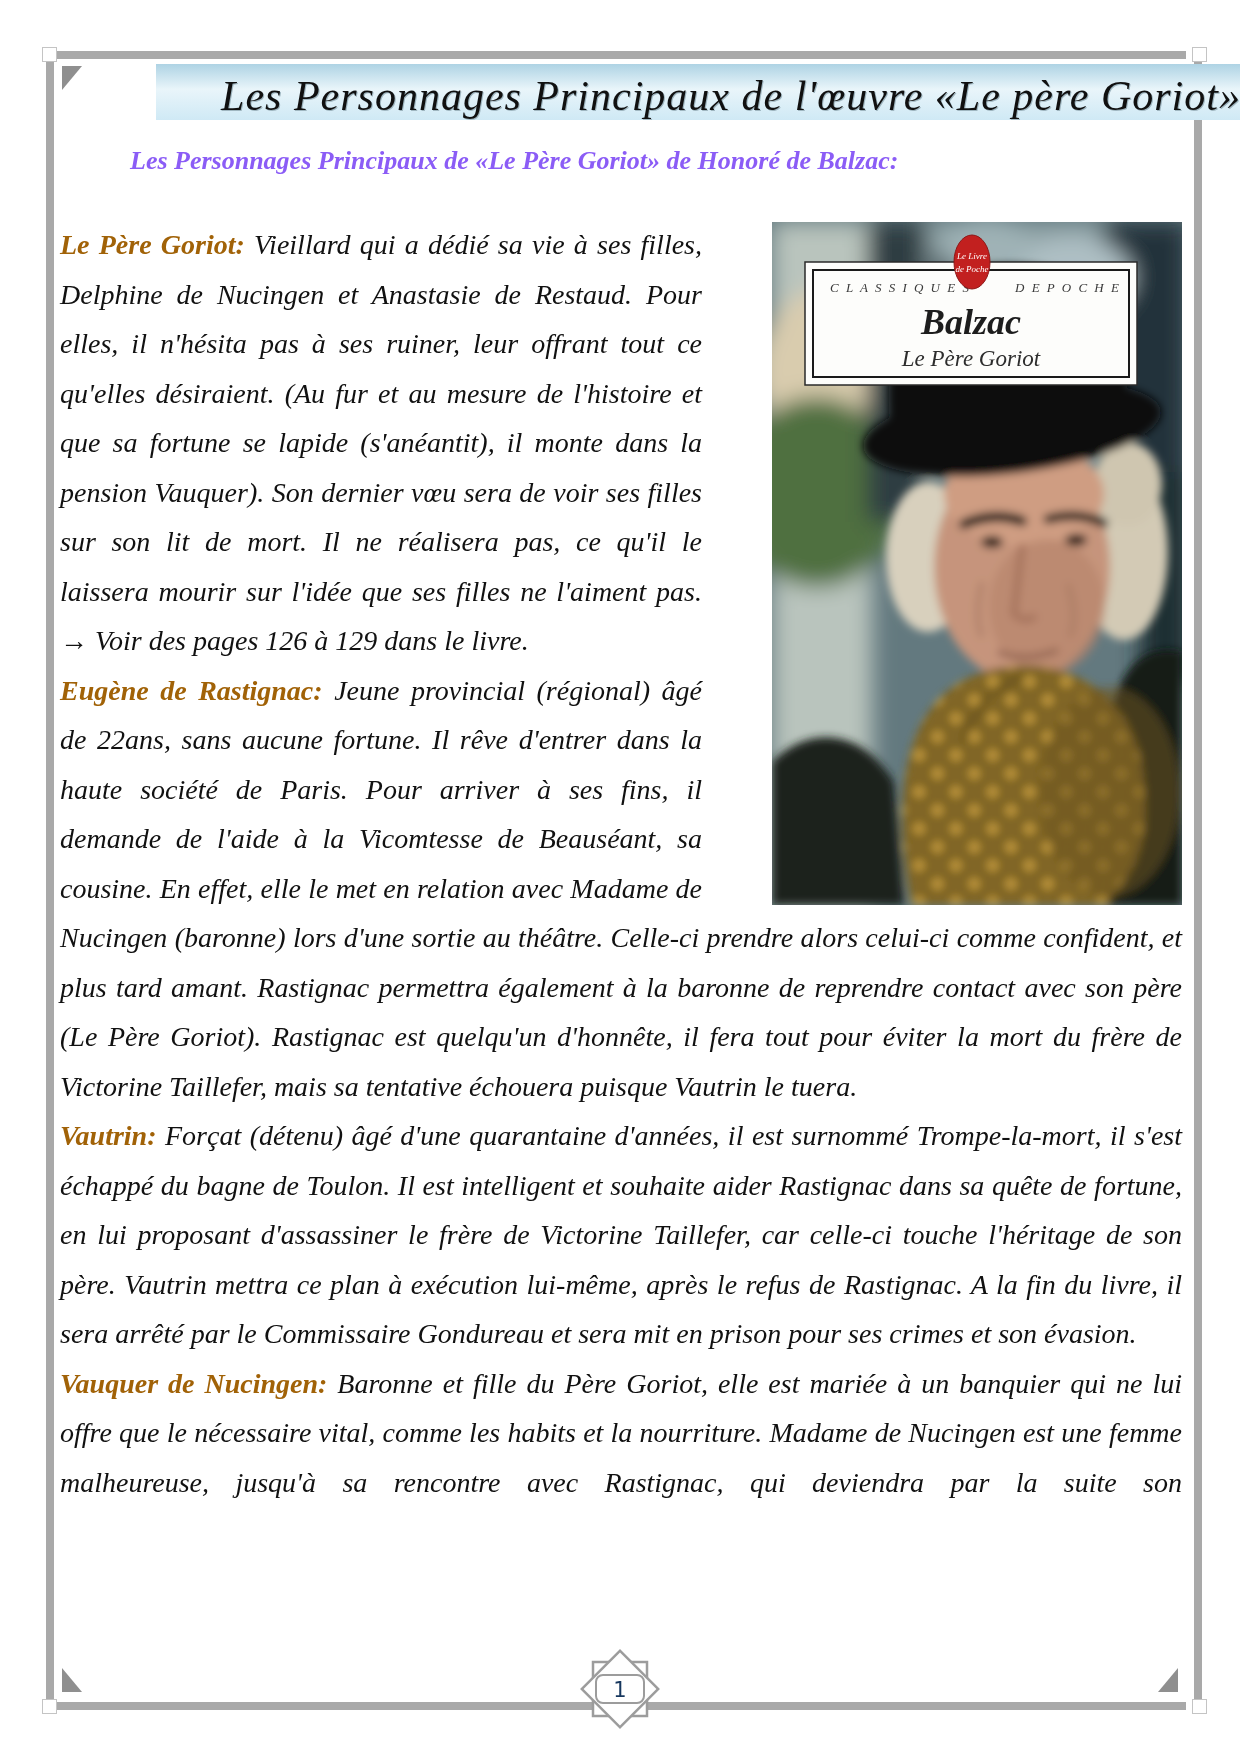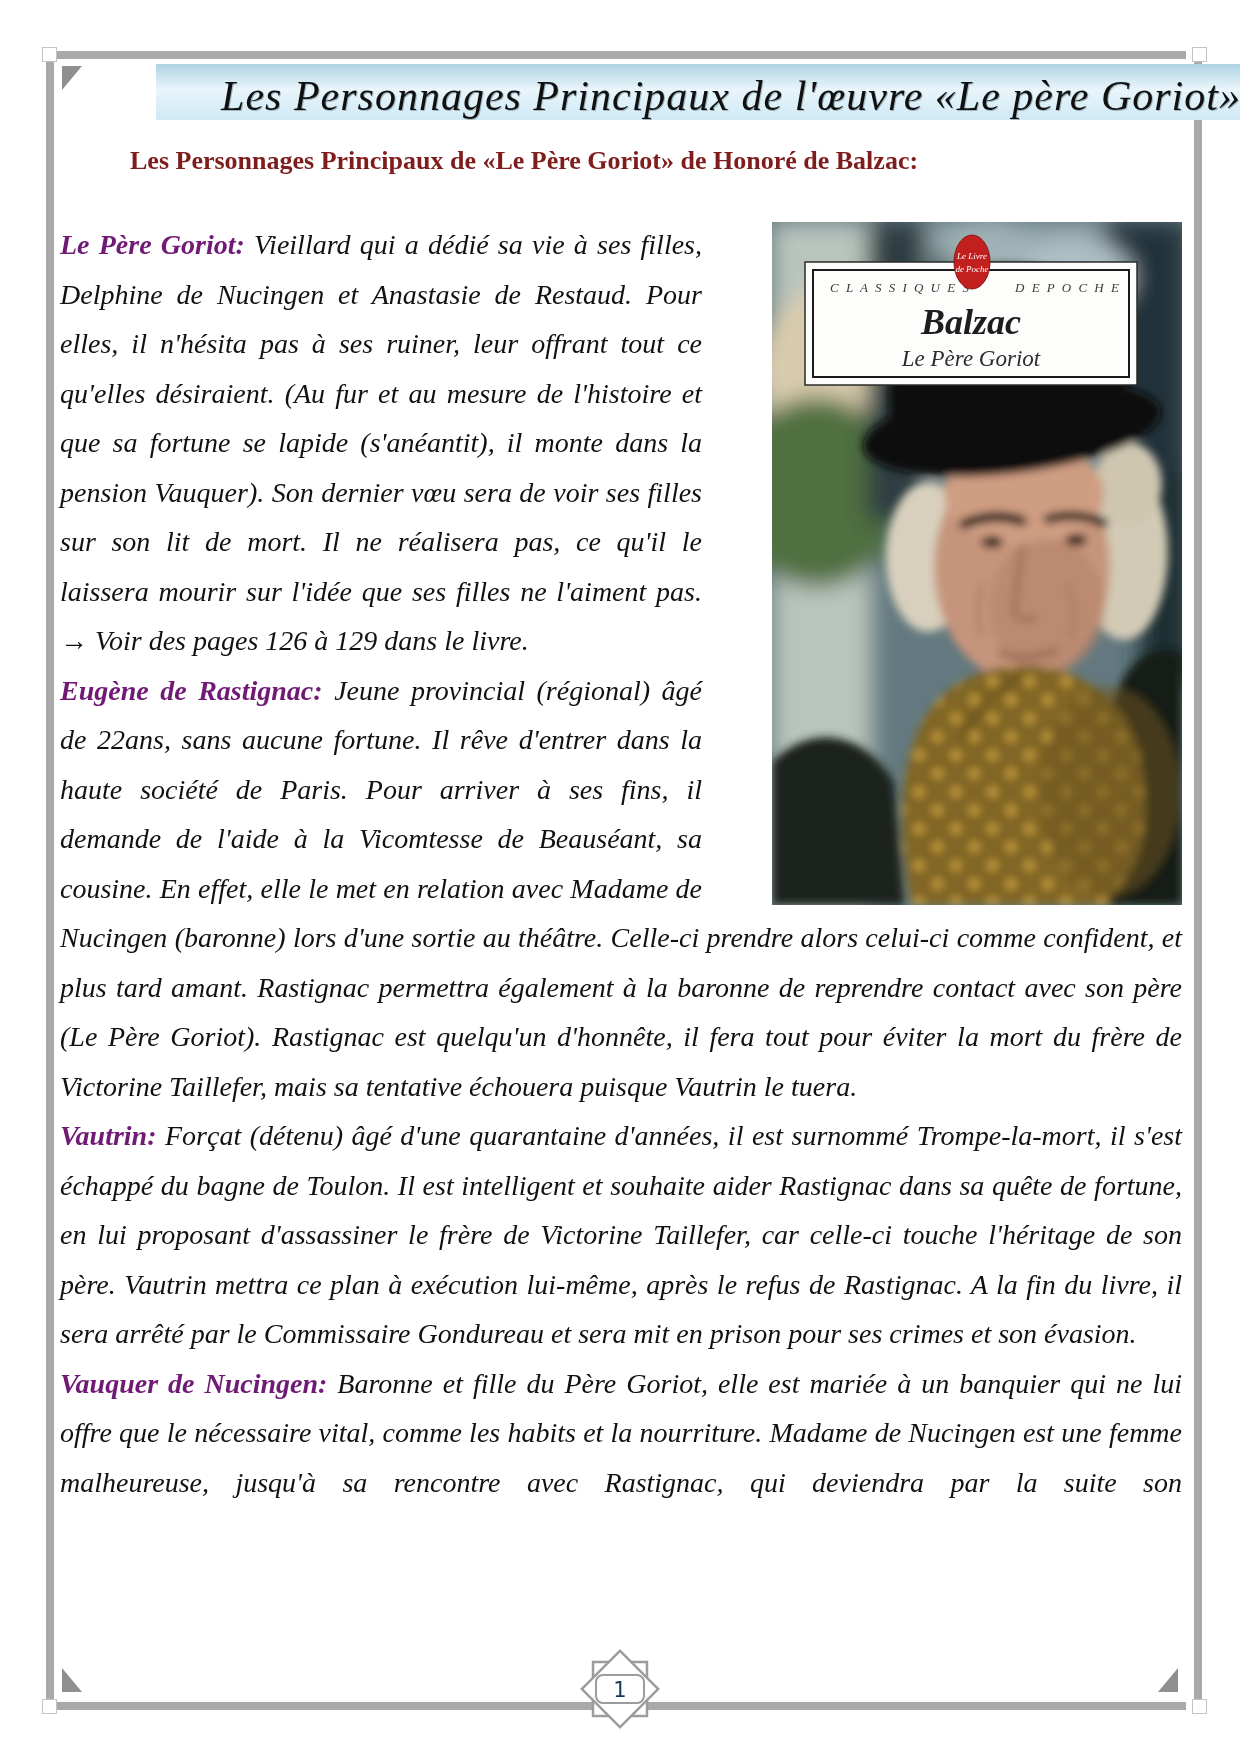--- a/index.html
+++ b/index.html
@@ -18,29 +18,29 @@
 
   
   .banner{position:absolute;left:156px;top:64px;width:1150px;height:56px;
           background:linear-gradient(180deg,#aed3e4 0%,#e9f5fa 45%,#cfe9f5 100%);
           display:flex;align-items:flex-end;justify-content:center;}
   .banner .t{font-style:italic;font-size:42px;color:#101010;letter-spacing:1px;
              text-shadow:1px 1px 0 #9fb6c0;white-space:nowrap;}
 
   
   .subtitle{position:absolute;left:130px;top:146px;width:1050px;
-            font-size:26px;font-weight:bold;color:#7f1d1d;}
+            font-size:26px;font-weight:bold;font-style:italic;color:#8b5cf6;}
 
   
   .body-text{position:absolute;left:60px;top:220px;width:1122px;
              font-size:28px;font-style:italic;color:#111;text-align:justify;
              line-height:49.5px;}
   .body-text p{margin:0;}
   .body-text p:last-child{text-align-last:justify;}
-  .char-name{color:#701a75;font-weight:bold;}
+  .char-name{color:#a16207;font-weight:bold;}
 
   
   .photo-float{float:right;width:410px;height:683px;margin:2px 0 8px 70px;
                position:relative;}
   .photo-float svg{display:block;}
 
   
   .footer-orn{position:absolute;left:550px;top:1632px;}
 </style>
 </head>

